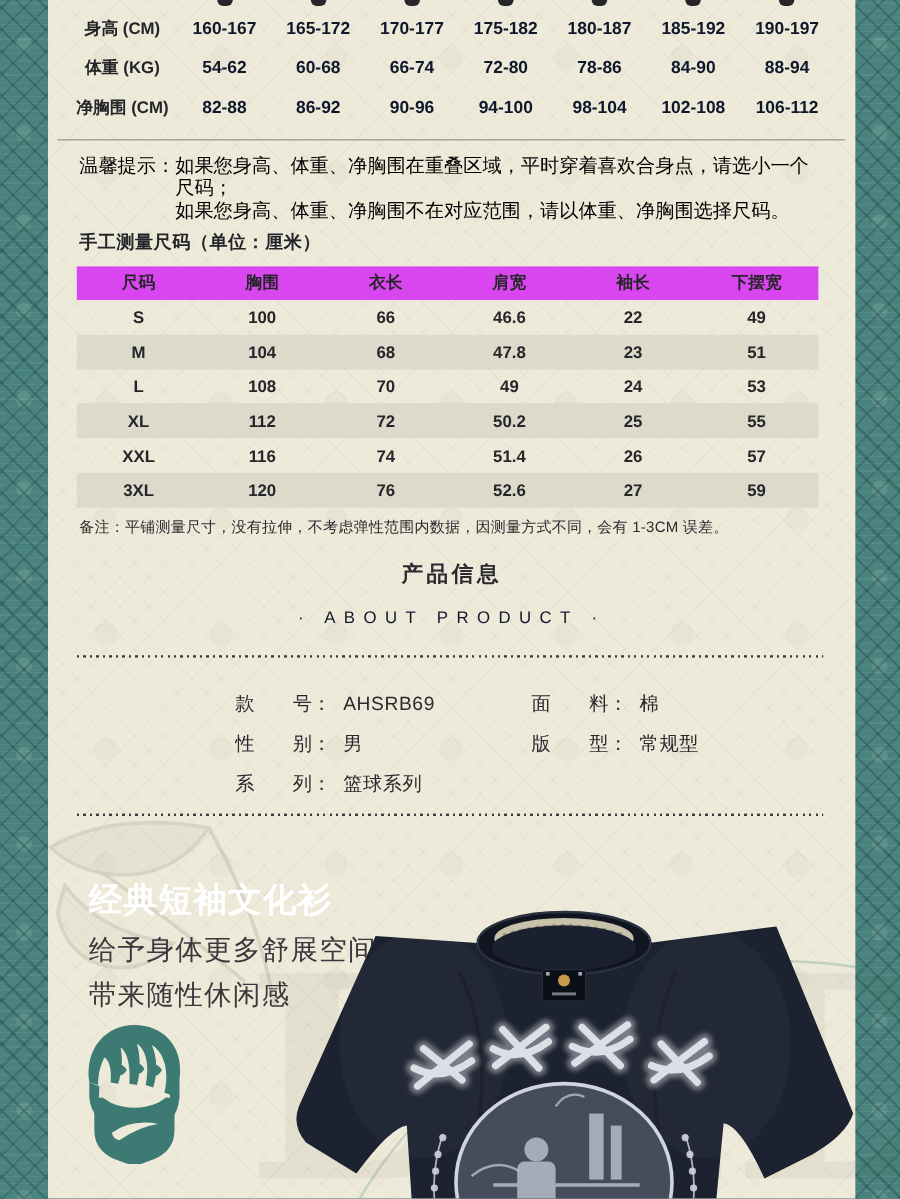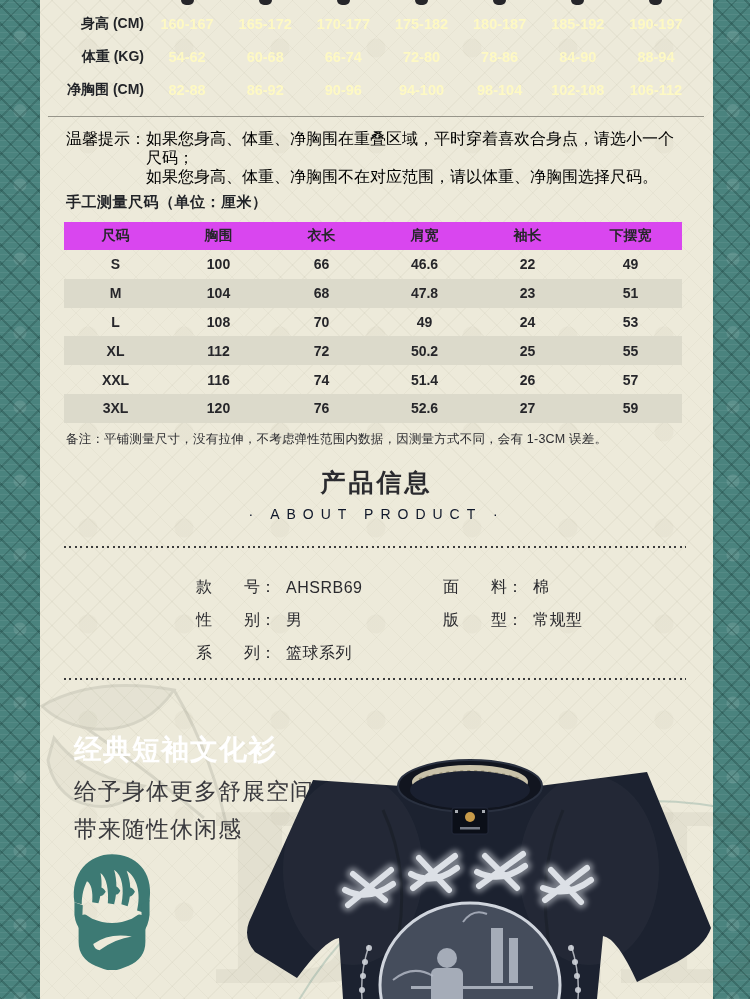--- a/index.html
+++ b/index.html
@@ -26,22 +26,22 @@
     background-size:auto,auto,96px 96px;}
 
   
   .topmarks{position:absolute;left:148px;top:0;width:547px;height:6px;display:flex;}
   .topmarks i{flex:1;display:flex;justify-content:center;align-items:flex-start;}
   .topmarks i b{display:block;width:13px;height:5px;background:#26262a;border-radius:0 0 7px 7px;}
 
   
   .sr{position:absolute;left:60px;top:7px;width:635px;display:grid;
       grid-template-columns:88px repeat(7,1fr);grid-auto-rows:33px;align-items:center;}
-  .sr .lab{font-weight:bold;font-size:14px;color:#222428;text-align:right;padding-right:4px;white-space:nowrap;}
-  .sr .val{font-weight:bold;font-size:14.5px;color:#fef9c3;text-align:center;white-space:nowrap;}
+  .sr .lab{font-weight:bold;font-size:14px;color:#222428;text-align:center;padding-right:4px;white-space:nowrap;}
+  .sr .val{font-weight:bold;font-size:14.5px;color:#0f172a;text-align:center;white-space:nowrap;}
 
   .hr1{position:absolute;left:48px;top:116px;width:656px;height:1px;background:#97958a;}
 
   
   .tips{position:absolute;left:66px;top:129px;width:620px;display:flex;font-size:16px;color:#000000;line-height:19px;}
   .tips .tl{white-space:nowrap;flex:0 0 auto;}
   .tips .tb{flex:1;}
 
   .mtitle{position:absolute;left:66px;top:193px;font-size:15px;font-weight:bold;color:#222428;letter-spacing:.5px;}
 
@@ -50,21 +50,21 @@
   .mt .row{display:grid;grid-template-columns:repeat(6,1fr);height:28.8px;align-items:center;}
   .mt .row.head{background:#d946ef;height:28px;}
   .mt .row.alt{background:#dcdacb;}
   .mt .cell{text-align:center;font-size:14px;font-weight:bold;color:#26262a;white-space:nowrap;}
   .mt .row.head .cell{font-size:14px;}
 
   .note{position:absolute;left:66px;top:431px;font-size:12.5px;color:#2c2c30;letter-spacing:.2px;white-space:nowrap;text-align:right;}
 
   
   .ptitle{position:absolute;left:40px;top:466px;width:673px;text-align:center;
-          font-size:25px;font-weight:bold;color:#2b2b2f;letter-spacing:3px;}
+          font-size:18px;font-weight:bold;color:#2b2b2f;letter-spacing:3px;}
   .psub{position:absolute;left:40px;top:506px;width:673px;text-align:center;
         font-size:14px;color:#0f172a;letter-spacing:7px;}
 
   .dotted{position:absolute;left:64px;width:622px;height:2px;
     background-image:repeating-linear-gradient(90deg,#3c3c3c 0 2px,transparent 2px 5.4px);}
   .dotted.d1{top:546px;}
   .dotted.d2{top:678px;}
 
   
   .fields{position:absolute;top:571px;}

